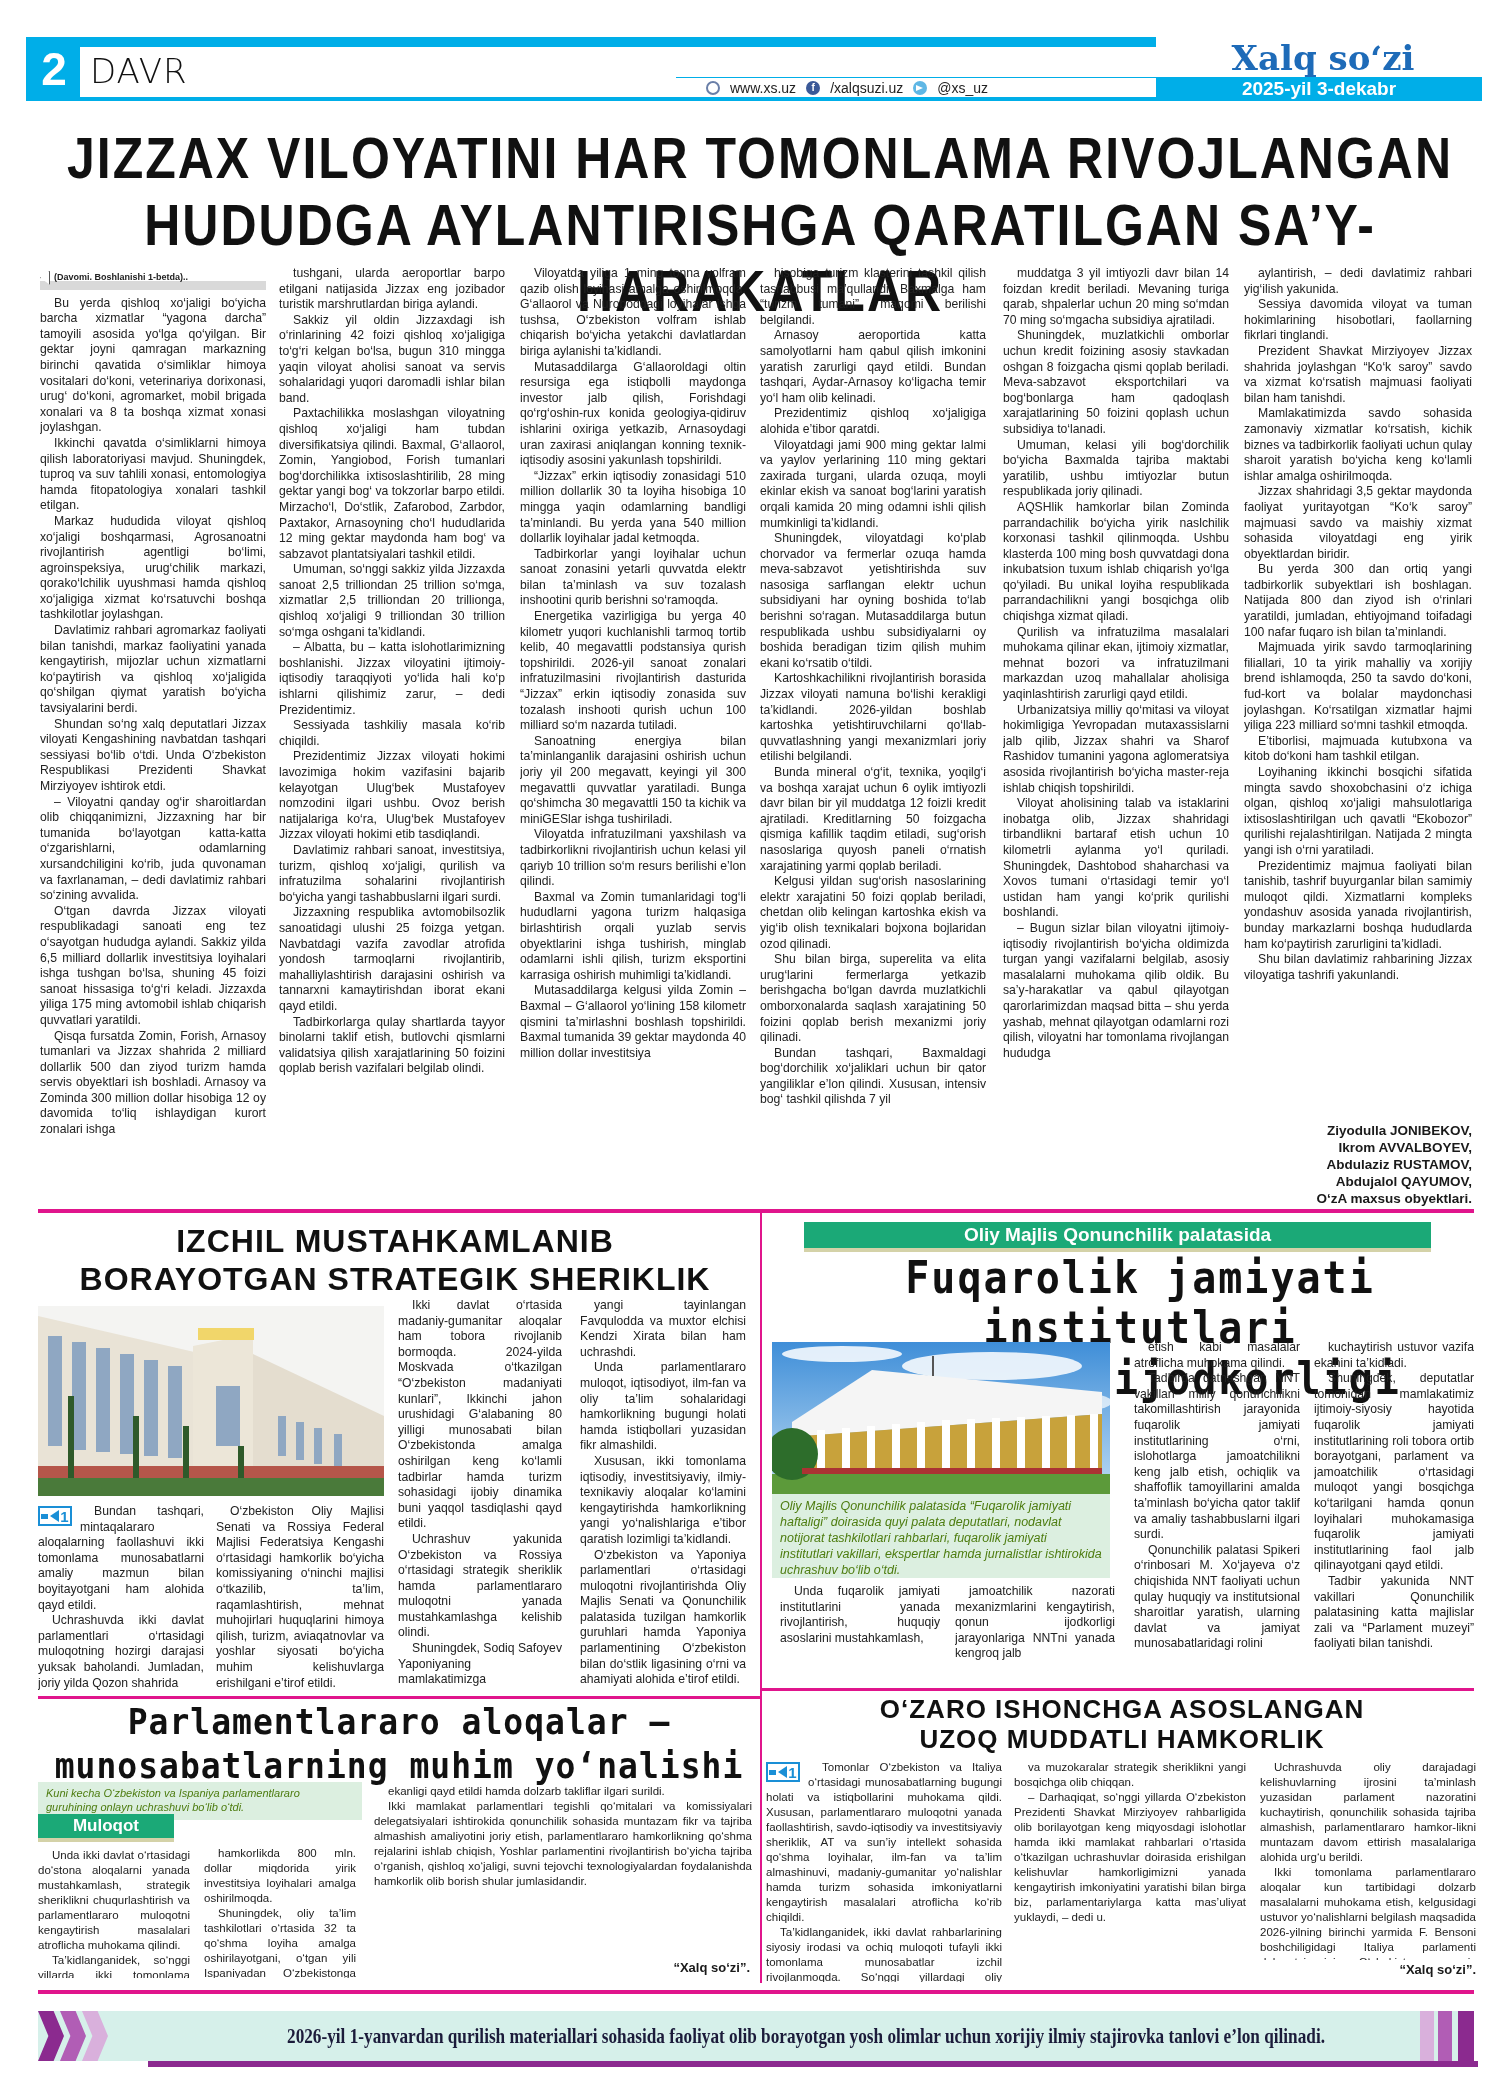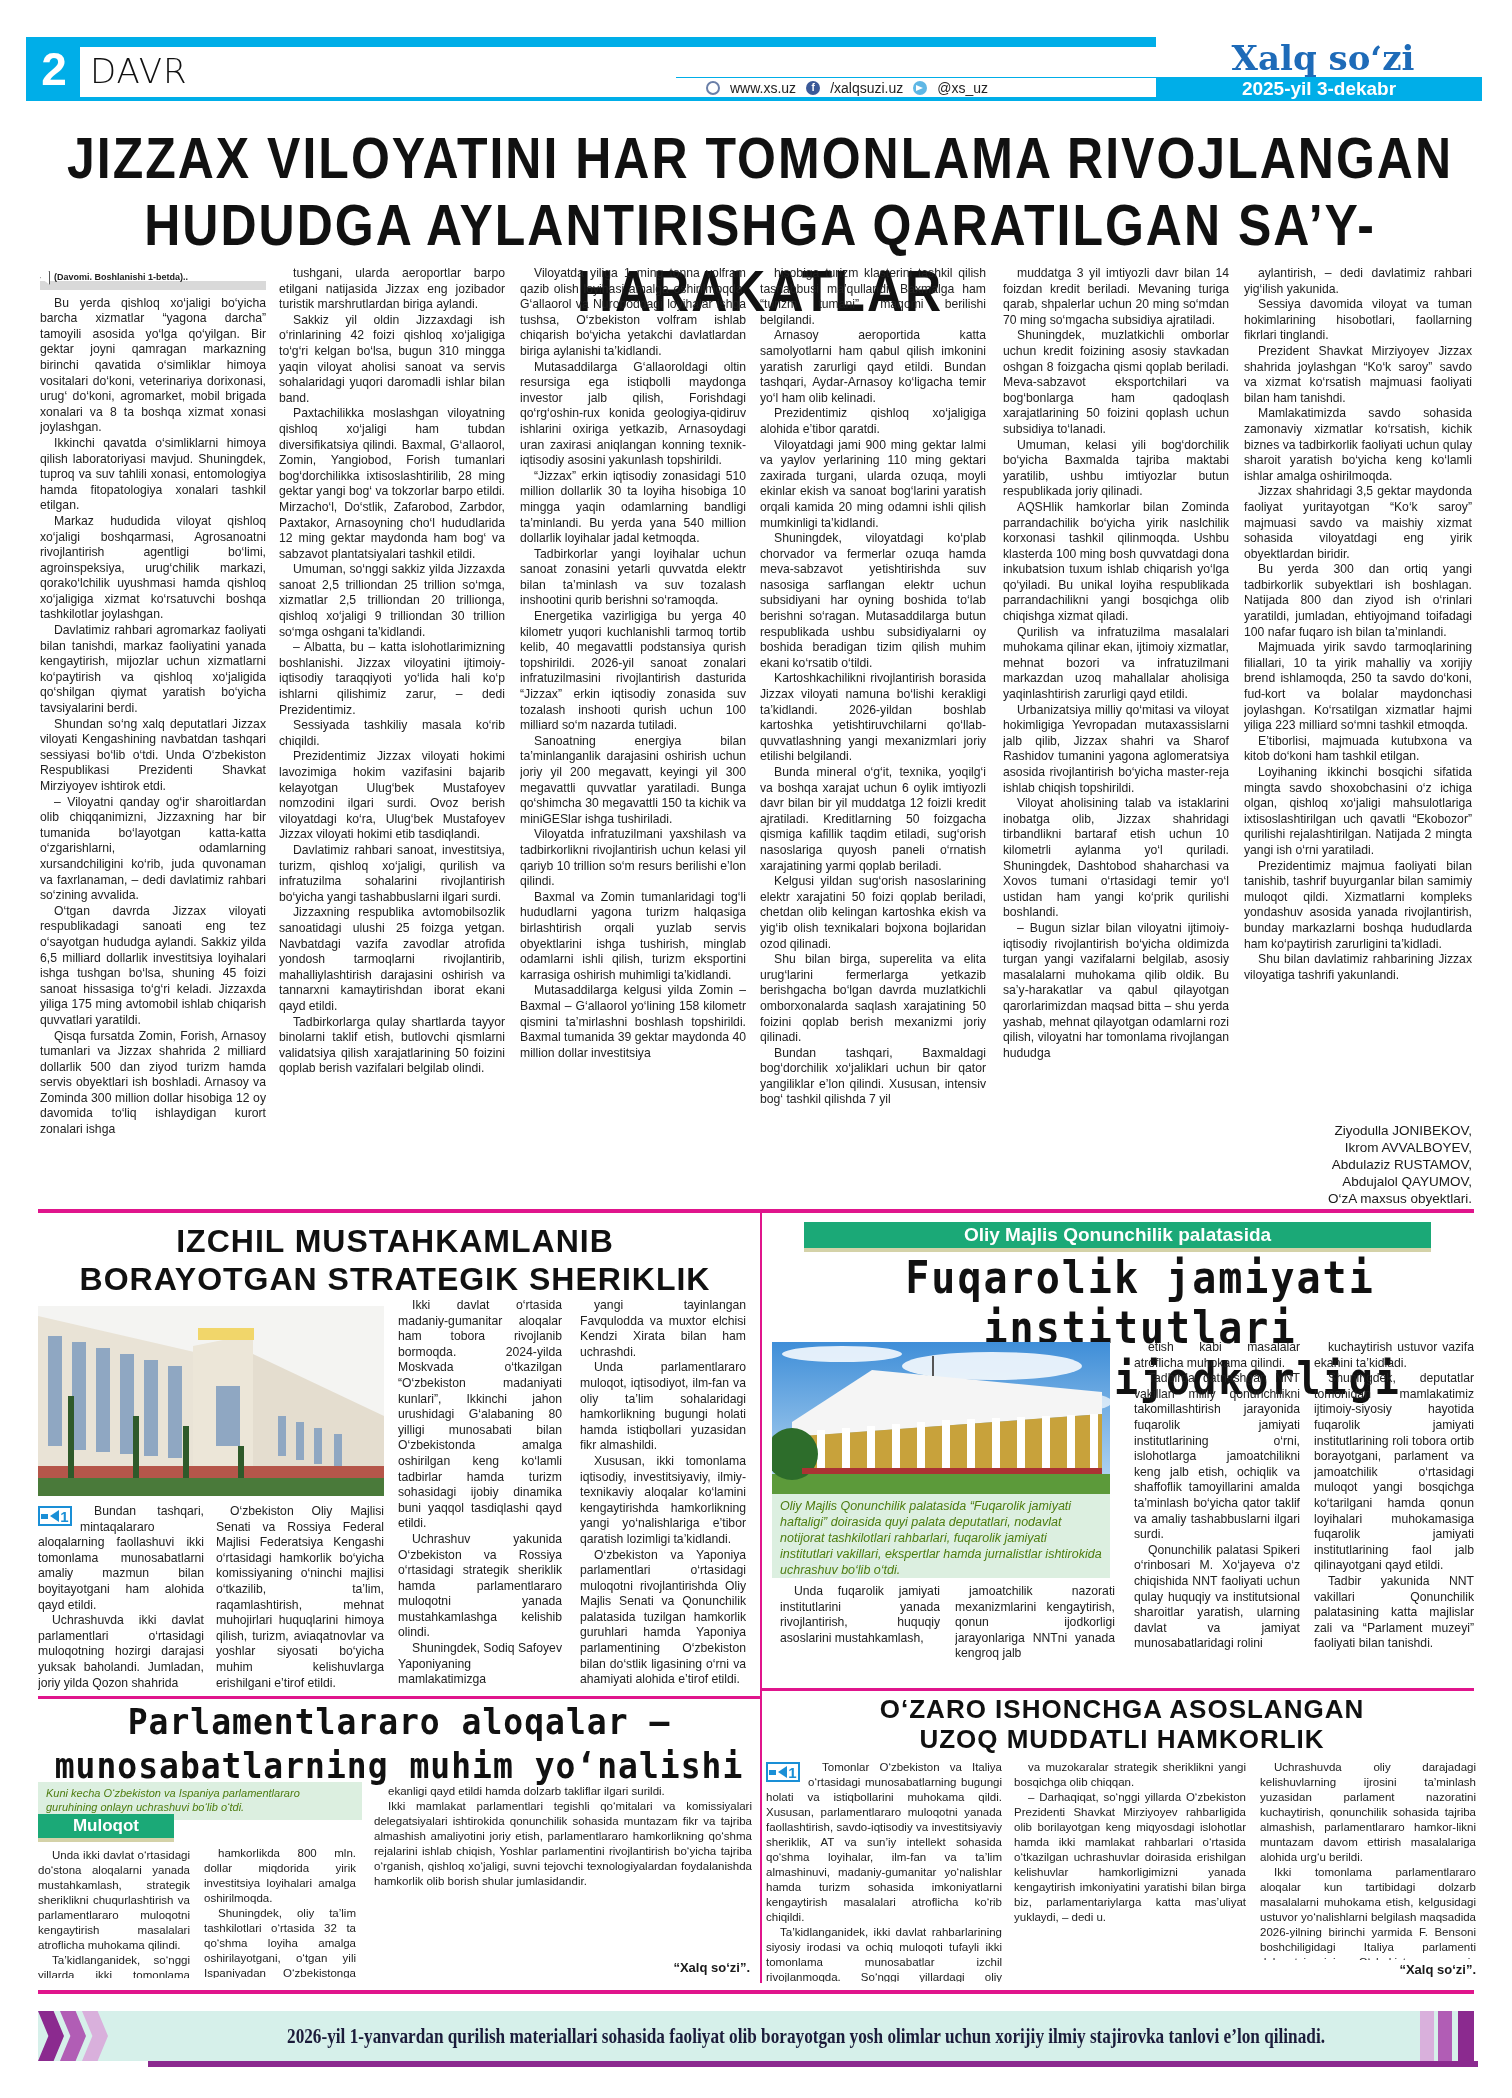--- a/index.html
+++ b/index.html
@@ -23,21 +23,21 @@
 
   
   .h-main { position: absolute; left: 40px; top: 125px; width: 1440px; text-align: center; font: bold 50px "Liberation Sans", sans-serif; letter-spacing: 2px; line-height: 58px; color: #111; transform: scaleY(1.15); transform-origin: top; }
   .h-cond { font-family: "Liberation Sans", sans-serif; font-weight: bold; color: #111; text-align: center; }
 
   
   .col { position: absolute; font-size: 12.2px; line-height: 15.6px; text-align: justify; color: #222; overflow: hidden; }
   .col p { text-indent: 14px; }
   .cont-note { display: flex; align-items: center; gap: 4px; font-size: 9px; font-weight: bold; background: linear-gradient(#fff 60%, #d9d9d9 60%); padding: 2px 2px 4px 0; margin-bottom: 6px; }
   .tri-outline { display:inline-block; width: 10px; height: 14px; border: 1px solid #555; clip-path: polygon(100% 0, 0 50%, 100% 100%); background:#fff;}
-  .byline { text-align: right; font-weight: normal; font-size: 13.5px; line-height: 17px; }
+  .byline { text-align: right; font-weight: bold; font-size: 13.5px; line-height: 17px; }
 
   .rule-pink { position: absolute; height: 4px; background: #e0158c; }
   .rule-pink-v { position: absolute; width: 2px; background: #e0158c; }
 
   .sec-green-bar { position: absolute; background: #1ba977; color: #fff; font: bold 19px "Liberation Sans", sans-serif; text-align: center; }
   .sec-green-under { position: absolute; height: 4px; background: #d4d2a8; }
 
   .photo { position: absolute; overflow: hidden; }
   .caption-box { position: absolute; background: #dcefe0; font-style: italic; font-size: 12.5px; line-height: 16px; padding: 4px 8px; color: #4d7c0f; }
   .back1 { display: inline-flex; width: 34px; height: 20px; border: 2px solid #1a8fd6; align-items: center; justify-content: center; color: #1a8fd6; font: bold 15px "Liberation Sans", sans-serif; float: left; margin: 2px 8px 2px 0; }
@@ -97,21 +97,21 @@
       </div>
   </div>
   <div class="col" style="left:279px;top:266px;width:226px;height:920px;">
     <div class="paras">
         <p>tushgani, ularda aeroportlar barpo etilgani natijasida Jizzax eng jozibador turistik marshrutlardan biriga aylandi.</p>
         <p>Sakkiz yil oldin Jizzaxdagi ish o‘rinlarining 42 foizi qishloq xo‘jaligiga to‘g‘ri kelgan bo‘lsa, bugun 310 mingga yaqin viloyat aholisi sanoat va servis sohalaridagi yuqori daromadli ishlar bilan band.</p>
         <p>Paxtachilikka moslashgan viloyatning qishloq xo‘jaligi ham tubdan diversifikatsiya qilindi. Baxmal, G‘allaorol, Zomin, Yangiobod, Forish tumanlari bog‘dorchilikka ixtisoslashtirilib, 28 ming gektar yangi bog‘ va tokzorlar barpo etildi. Mirzacho‘l, Do‘stlik, Zafarobod, Zarbdor, Paxtakor, Arnasoyning cho‘l hududlarida 12 ming gektar maydonda ham bog‘ va sabzavot plantatsiyalari tashkil etildi.</p>
         <p>Umuman, so‘nggi sakkiz yilda Jizzaxda sanoat 2,5 trilliondan 25 trillion so‘mga, xizmatlar 2,5 trilliondan 20 trillionga, qishloq xo‘jaligi 9 trilliondan 30 trillion so‘mga oshgani ta’kidlandi.</p>
         <p>– Albatta, bu – katta islohotlarimizning boshlanishi. Jizzax viloyatini ijtimoiy-iqtisodiy taraqqiyoti yo‘lida hali ko‘p ishlarni qilishimiz zarur, – dedi Prezidentimiz.</p>
         <p>Sessiyada tashkiliy masala ko‘rib chiqildi.</p>
-        <p>Prezidentimiz Jizzax viloyati hokimi lavozimiga hokim vazifasini bajarib kelayotgan Ulug‘bek Mustafoyev nomzodini ilgari surdi. Ovoz berish viloyatdagi ko‘ra, Ulug‘bek Mustafoyev Jizzax viloyati hokimi etib tasdiqlandi.</p>
+        <p>Prezidentimiz Jizzax viloyati hokimi lavozimiga hokim vazifasini bajarib kelayotgan Ulug‘bek Mustafoyev nomzodini ilgari ushbu. Ovoz berish natijalariga ko‘ra, Ulug‘bek Mustafoyev Jizzax viloyati hokimi etib tasdiqlandi.</p>
         <p>Davlatimiz rahbari sanoat, investitsiya, turizm, qishloq xo‘jaligi, qurilish va infratuzilma sohalarini rivojlantirish bo‘yicha yangi tashabbuslarni ilgari surdi.</p>
         <p>Jizzaxning respublika avtomobilsozlik sanoatidagi ulushi 25 foizga yetgan. Navbatdagi vazifa zavodlar atrofida yondosh tarmoqlarni rivojlantirib, mahalliylashtirish darajasini oshirish va tannarxni kamaytirishdan iborat ekani qayd etildi.</p>
         <p>Tadbirkorlarga qulay shartlarda tayyor binolarni taklif etish, butlovchi qismlarni validatsiya qilish xarajatlarining 50 foizini qoplab berish vazifalari belgilab olindi.</p>
       </div>
   </div>
   <div class="col" style="left:520px;top:266px;width:226px;height:920px;">
     <div class="paras">
         <p>Viloyatda yiliga 1 ming tonna volfram qazib olish loyihasi amalga oshirilmoqda. G‘allaorol va Nuroboddagi loyihalar ishga tushsa, O‘zbekiston volfram ishlab chiqarish bo‘yicha yetakchi davlatlardan biriga aylanishi ta’kidlandi.</p>
         <p>Mutasaddilarga G‘allaoroldagi oltin resursiga ega istiqbolli maydonga investor jalb qilish, Forishdagi qo‘rg‘oshin-rux konida geologiya-qidiruv ishlarini oxiriga yetkazib, Arnasoydagi uran zaxirasi aniqlangan konning texnik-iqtisodiy asosini yakunlash topshirildi.</p>
         <p>“Jizzax” erkin iqtisodiy zonasidagi 510 million dollarlik 30 ta loyiha hisobiga 10 mingga yaqin odamlarning bandligi ta’minlandi. Bu yerda yana 540 million dollarlik loyihalar jadal ketmoqda.</p>

